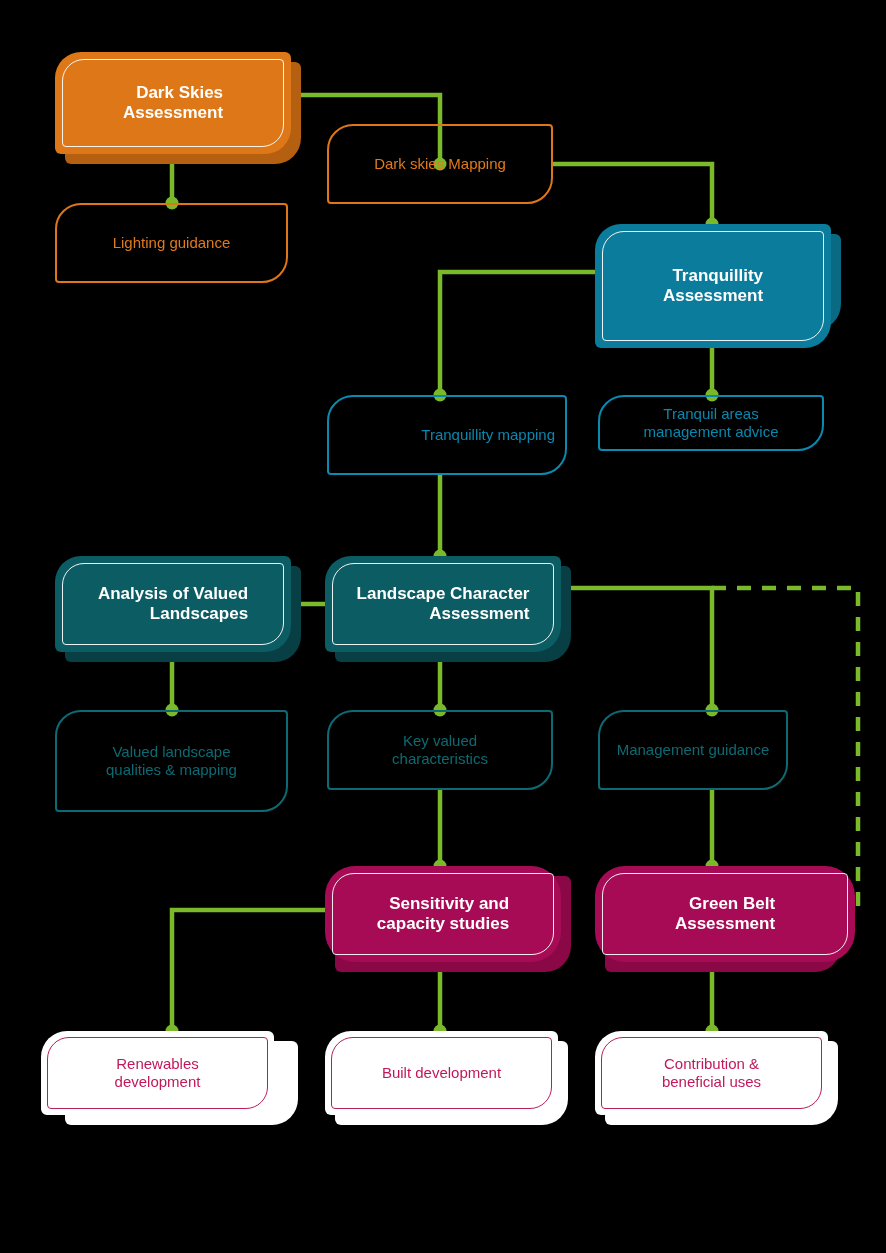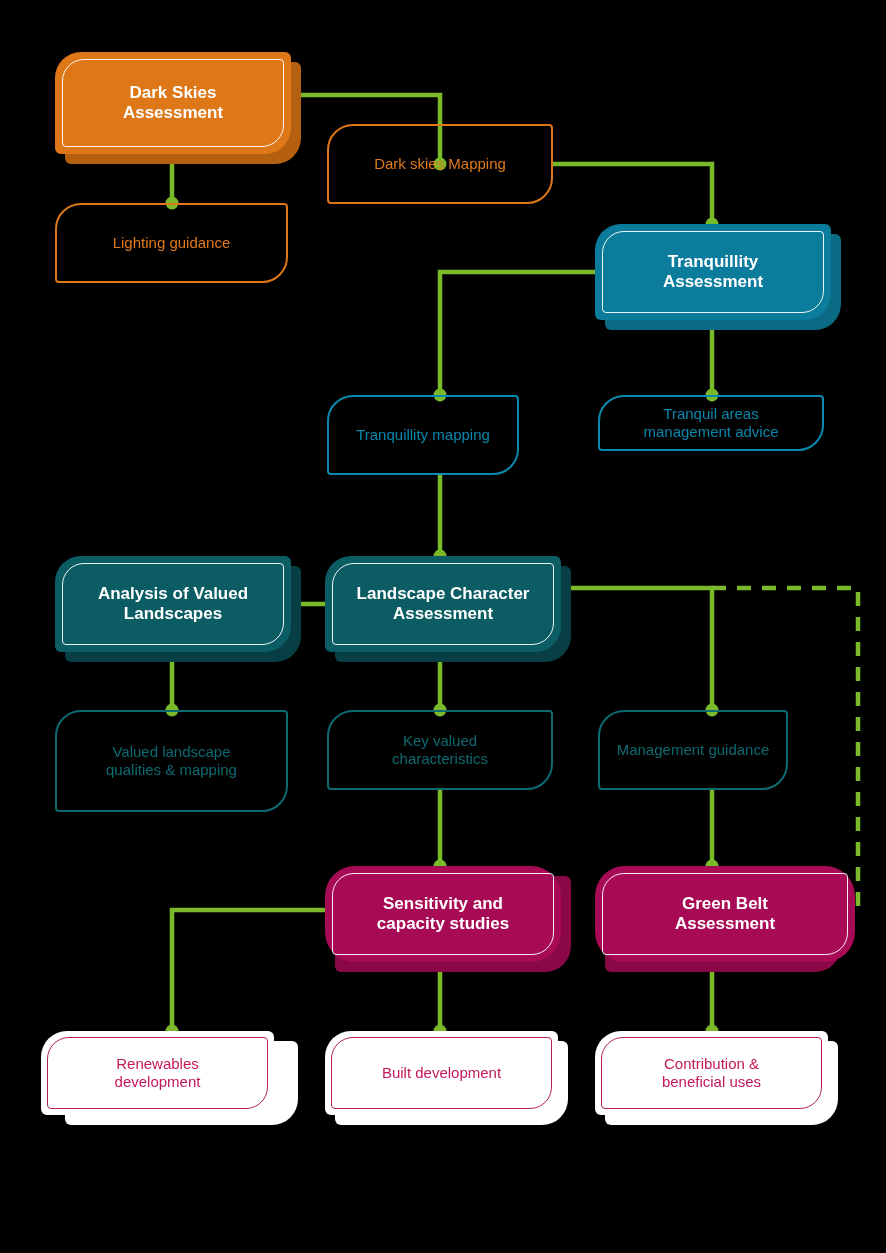--- a/index.html
+++ b/index.html
@@ -4,21 +4,21 @@
 <style>
   html,body{margin:0;padding:0;background:#000;}
   body{font-family:"Liberation Sans","DejaVu Sans",sans-serif;}
   #stage{position:relative;width:886px;height:1253px;background:#000000;overflow:hidden;}
   svg#wires{position:absolute;left:0;top:0;width:886px;height:1253px;pointer-events:none;}
 
   .node{position:absolute;box-sizing:border-box;display:flex;align-items:center;justify-content:center;text-align:center;line-height:1.2;}
   .node .lbl{position:relative;z-index:3;padding:0 10px;}
 
   
-  .filled{border-radius:26px 6px 26px 6px;}
+  .filled{border-radius:26px 6px 26px 6px;text-align:right;}
   .filled .lbl{font-weight:bold;font-size:17px;color:#ffffff;}
   .filled::before{content:"";position:absolute;left:7px;top:7px;right:7px;bottom:7px;
       border:1.5px solid rgba(255,255,255,.92);border-radius:22px 4px 22px 4px;z-index:2;}
 
   
   .outline{border-radius:26px 4px 26px 4px;background:transparent;border:2.2px solid;}
   .outline .lbl{font-weight:normal;font-size:15px;}
 
   
   .whitecard{border-radius:26px 6px 26px 6px;background:#ffffff;}
@@ -93,24 +93,24 @@
       <div class="node filled c-orange-fill" style="left: 55px; top: 52px; width: 236px; height: 102px; z-index: 5;">
         <div class="lbl">Dark Skies<br>Assessment</div>
       </div>
       <div class="node outline c-orange-line c-orange-text" style="left: 327px; top: 124px; width: 226px; height: 80px; z-index: 5;">
         <div class="lbl">Dark skies Mapping</div>
       </div>
       <div class="node outline c-orange-line c-orange-text" style="left: 55px; top: 203px; width: 233px; height: 80px; z-index: 5;">
         <div class="lbl">Lighting guidance</div>
       </div>
       <div class="shade" style="left: 605px; top: 234px; width: 236px; height: 96px; background: rgb(10, 106, 132);"></div>
-      <div class="node filled c-cyan-fill" style="left: 595px; top: 224px; width: 236px; height: 96px; z-index: 5;">
+      <div class="node filled c-cyan-fill" style="left: 595px; top: 224px; width: 236px; height: 124px; z-index: 5;">
         <div class="lbl">Tranquillity<br>Assessment</div>
       </div>
-      <div class="node outline c-cyan-line c-cyan-text" style="left: 327px; top: 395px; width: 192px; height: 80px; z-index: 5;">
+      <div class="node outline c-cyan-line c-cyan-text" style="left: 327px; top: 395px; width: 240px; height: 80px; z-index: 5; justify-content: flex-end;">
         <div class="lbl">Tranquillity mapping</div>
       </div>
       <div class="node outline c-cyan-line c-cyan-text" style="left: 598px; top: 395px; width: 226px; height: 56px; z-index: 5;">
         <div class="lbl">Tranquil areas<br>management advice</div>
       </div>
       <div class="shade" style="left: 65px; top: 566px; width: 236px; height: 96px; background: rgb(8, 63, 69);"></div>
       <div class="node filled c-teal-fill" style="left: 55px; top: 556px; width: 236px; height: 96px; z-index: 5;">
         <div class="lbl">Analysis of Valued<br>Landscapes</div>
       </div>
       <div class="shade" style="left: 335px; top: 566px; width: 236px; height: 96px; background: rgb(8, 63, 69);"></div>

